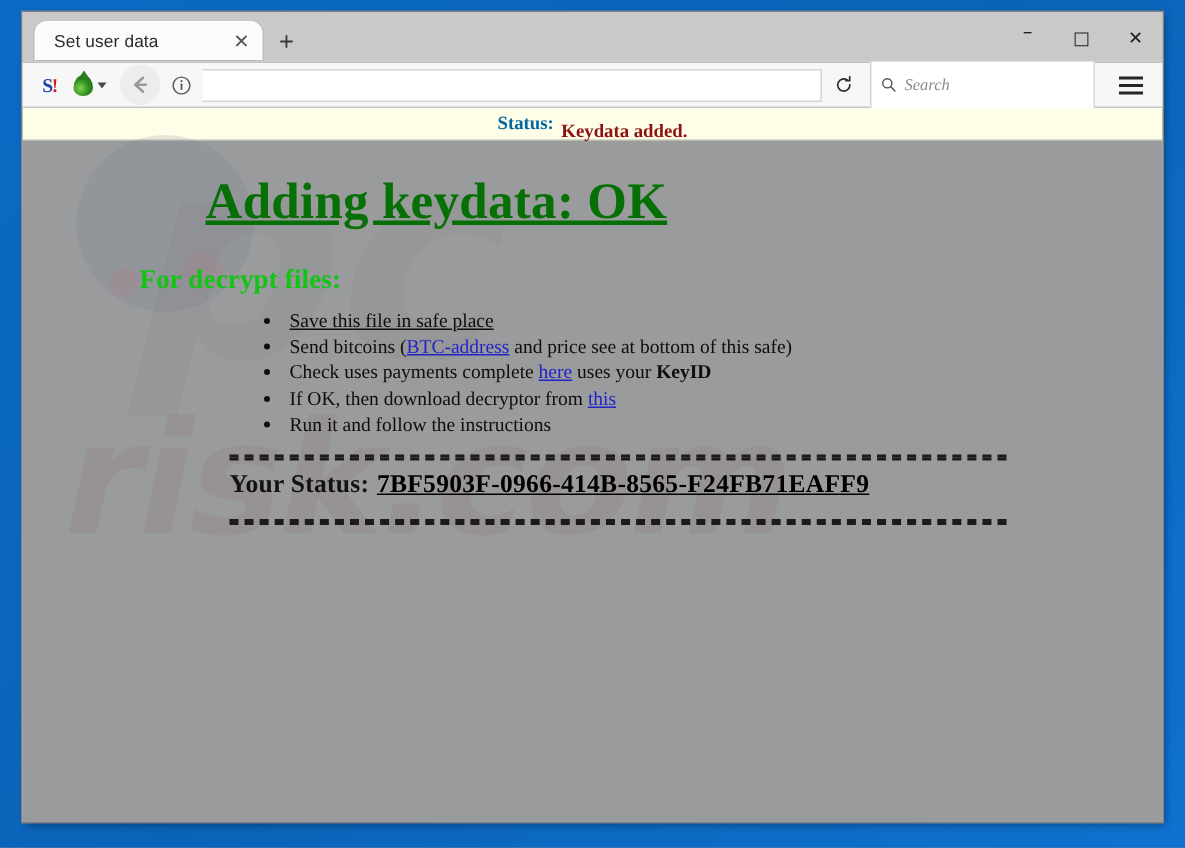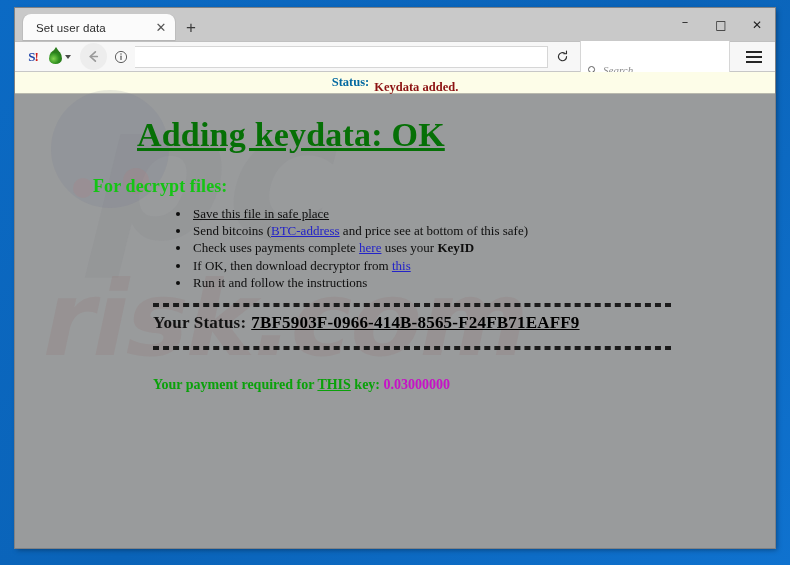--- a/index.html
+++ b/index.html
@@ -198,21 +198,21 @@
     flex: 0 0 auto;
     color: #2e2e2e;
     font-size: 13px;
   }
   #search-bar {
     width: 150px;
     height: 40px;
     background: #fff;
     border: 1px solid #d6d6d6;
     display: flex;
-    align-items: flex-end;
+    align-items: center;
     gap: 5px;
     padding: 0 6px;
     box-sizing: border-box;
     margin-left: 4px;
     flex: 0 0 auto;
   }
   #search-bar .ph {
     font-size: 11px;
     color: #8d8d8d;
     font-style: italic;
@@ -485,21 +485,18 @@
 
         <div class="dash-rule tight"></div>
 
         <div id="keyid-row">
           <span id="keyid-label">Your Status:</span><span id="keyid-value">7BF5903F-0966-414B-8565-F24FB71EAFF9</span>
         </div>
 
         <div class="dash-rule"></div>
 
         <div id="payment-block">
-          <div>
-            <span class="green">Your payment required for </span><span class="this">THIS</span><span class="green"> key: </span><span class="magenta">0.03000000</span>
-          </div>
         </div>
 
       </div>
     </div>
   </div>
 </div>
 
 </body></html>

